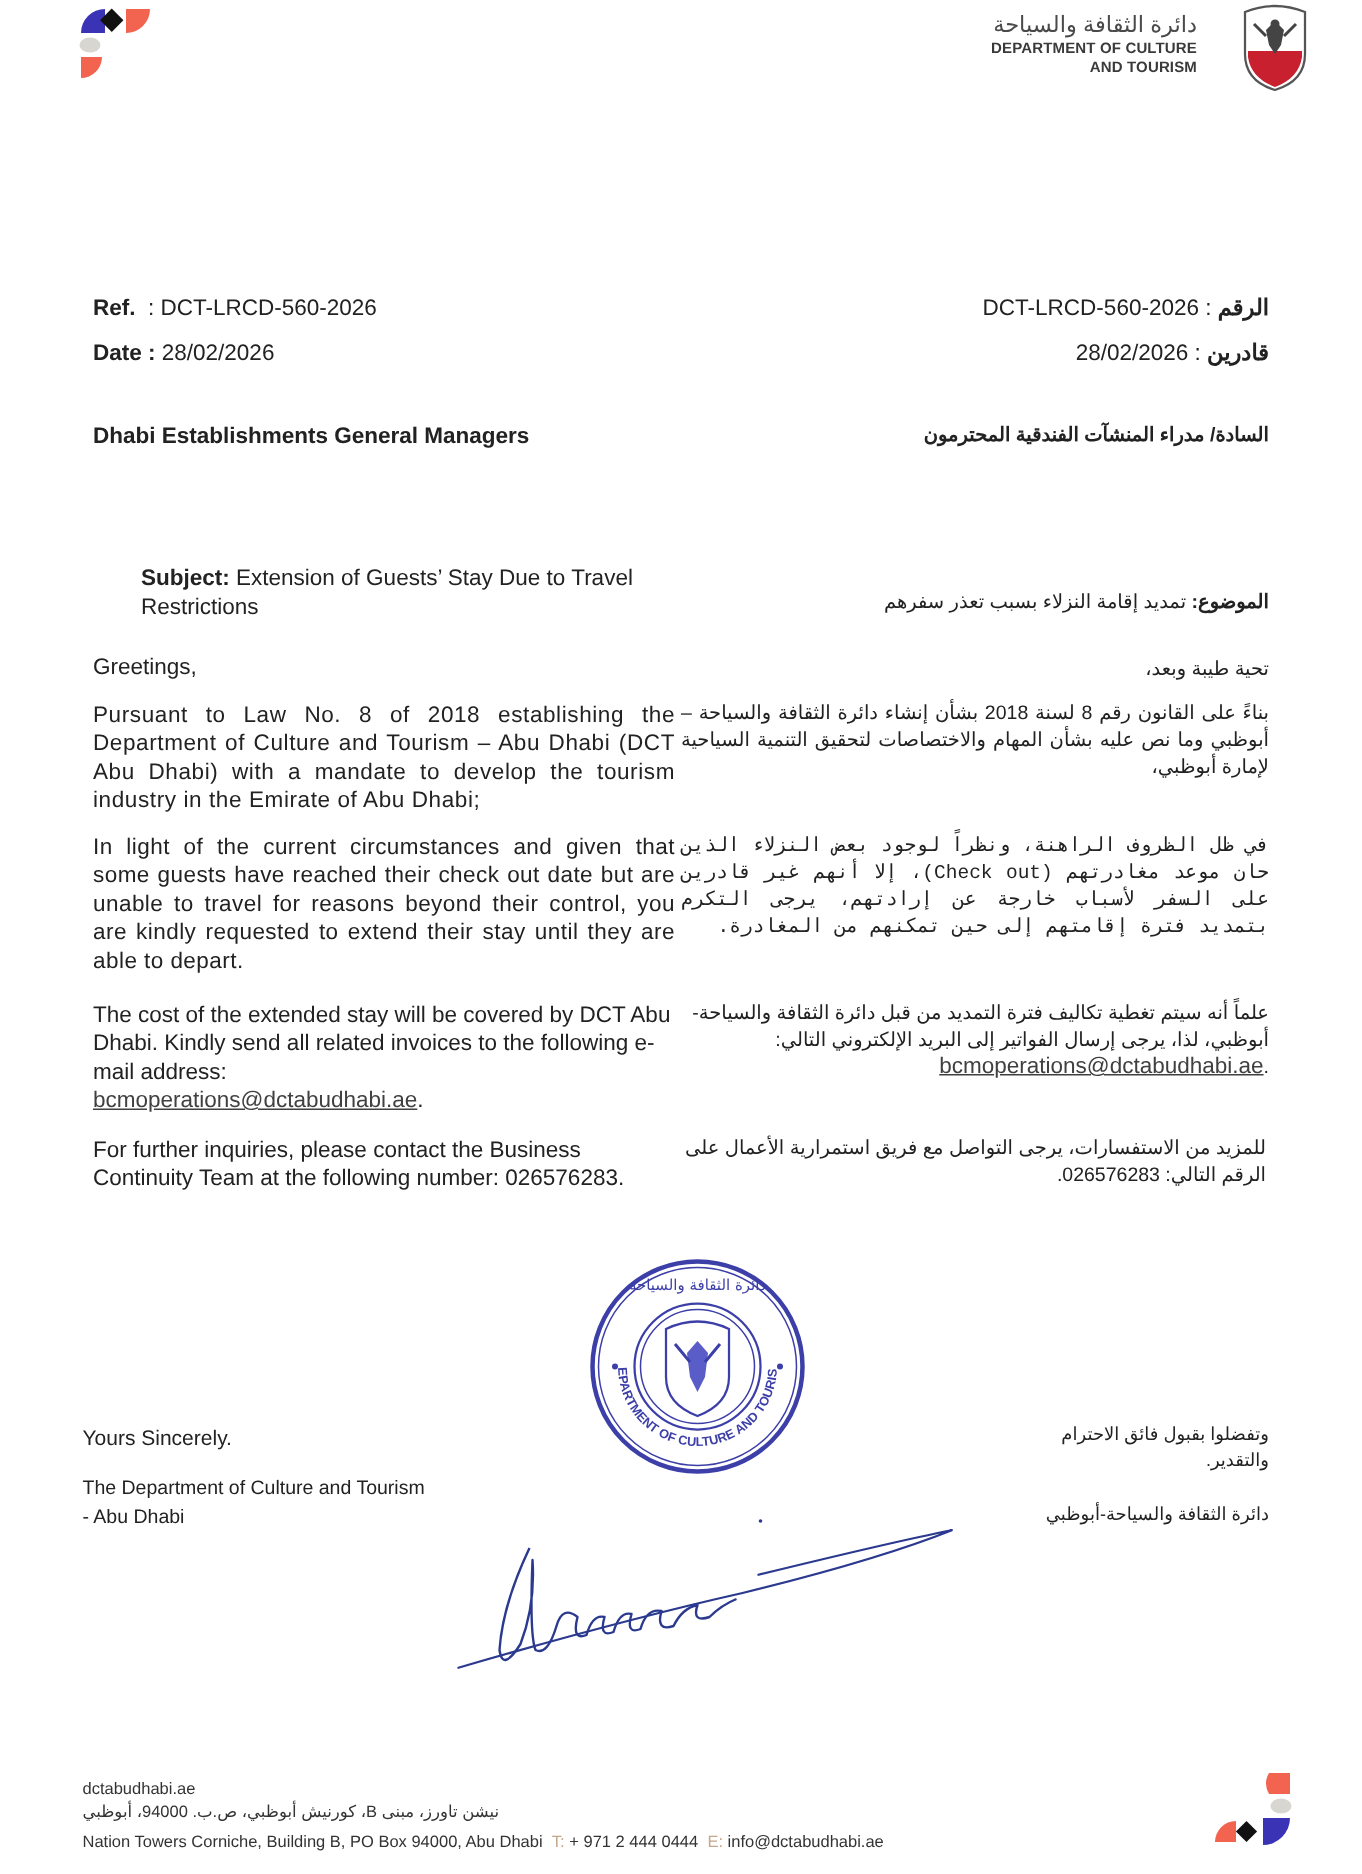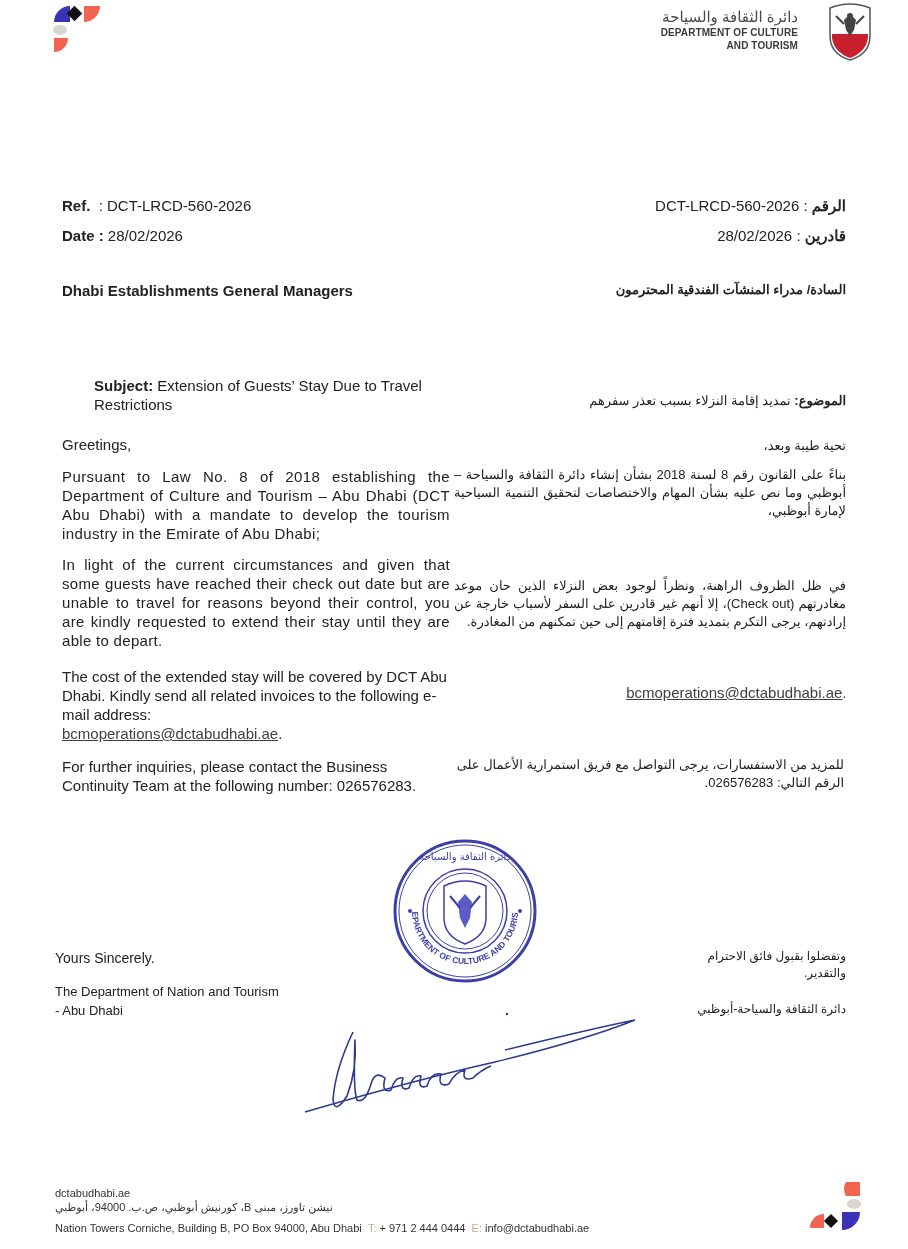--- a/index.html
+++ b/index.html
@@ -27,21 +27,21 @@
   .subject-en { left: 62px; top: 376px; width: 400px; margin-left: 32px; }
   .subject-ar { right: 62px; top: 392px; }
 
   .greet-en { left: 62px; top: 435px; }
   .greet-ar { right: 62px; top: 437px; }
 
   .p1-en { left: 62px; top: 467px; width: 388px; text-align: justify; text-align-last: left; letter-spacing: 0.4px; }
   .p1-ar { right: 62px; top: 466px; width: 392px; text-align: justify; text-align-last: right; }
 
   .p2-en { left: 62px; top: 555px; width: 388px; text-align: justify; text-align-last: left; letter-spacing: 0.3px; }
-  .p2-ar { right: 62px; top: 577px; width: 392px; text-align: justify; text-align-last: right; }
+  .p2-ar { right: 62px; top: 555px; width: 392px; text-align: justify; text-align-last: right; font-family: Liberation Mono, monospace; }
 
   .p3-en { left: 62px; top: 667px; width: 385px; }
   .p3-ar { right: 62px; top: 666px; width: 392px; }
 
   .p4-en { left: 62px; top: 757px; width: 385px; }
   .p4-ar { right: 64px; top: 756px; width: 392px; }
 
   .link { color: #404040; text-decoration: underline; }
 
   .stamp { left: 392px; top: 838px; width: 146px; height: 146px; }
@@ -123,21 +123,21 @@
 <div class="abs ar p1-ar">بناءً على القانون رقم 8 لسنة 2018 بشأن إنشاء دائرة الثقافة والسياحة – أبوظبي وما نص عليه بشأن المهام والاختصاصات لتحقيق التنمية السياحية لإمارة أبوظبي،</div>
 
 <div class="abs en p2-en">In light of the current circumstances and given that some guests have reached their check out date but are unable to travel for reasons beyond their control, you are kindly requested to extend their stay until they are able to depart.</div>
 <div class="abs ar p2-ar">في ظل الظروف الراهنة، ونظراً لوجود بعض النزلاء الذين حان موعد مغادرتهم (Check out)، إلا أنهم غير قادرين على السفر لأسباب خارجة عن إرادتهم، يرجى التكرم بتمديد فترة إقامتهم إلى حين تمكنهم من المغادرة.</div>
 
 <div class="abs en p3-en">
   <span>The cost of the extended stay will be covered by DCT Abu Dhabi. Kindly send all related invoices to the following e-mail address:</span><br>
   <a class="link">bcmoperations@dctabudhabi.ae</a><span>.</span>
 </div>
 <div class="abs ar p3-ar">
-  <br>
+  <span>علماً أنه سيتم تغطية تكاليف فترة التمديد من قبل دائرة الثقافة والسياحة-أبوظبي، لذا، يرجى إرسال الفواتير إلى البريد الإلكتروني التالي:</span><br>
   <span>.</span><a class="link" style="font-size:15px">bcmoperations@dctabudhabi.ae</a>
 </div>
 
 <div class="abs en p4-en">For further inquiries, please contact the Business Continuity Team at the following number: 026576283.</div>
 <div class="abs ar p4-ar">للمزيد من الاستفسارات، يرجى التواصل مع فريق استمرارية الأعمال على الرقم التالي: 026576283.</div>
 
 <svg class="abs stamp" viewBox="0 0 146 146">
   <defs>
     <path id="stampArcBottom" d="M20 73 A53 53 0 0 0 126 73"></path>
   </defs>
@@ -150,21 +150,21 @@
   <path d="M52 48 Q73 38 94 48 L94 80 Q94 98 73 106 Q52 98 52 80 Z" fill="none" stroke="#3d3fa8" stroke-width="1.5"></path>
   <path d="M73 56 L80 64 L78 80 L73 90 L68 80 L66 64 Z" fill="#5a5cc8"></path>
   <path d="M58 58 L68 70 M88 58 L78 70" stroke="#3d3fa8" stroke-width="2"></path>
   <text font-size="8.5" fill="#3d3fa8" font-family="Liberation Sans, sans-serif" font-weight="bold">
     <textPath href="#stampArcBottom" startOffset="50%" text-anchor="middle">DEPARTMENT OF CULTURE AND TOURISM</textPath>
   </text>
   <text x="73" y="22" font-size="10" fill="#3d3fa8" text-anchor="middle" font-family="DejaVu Sans, sans-serif">دائرة الثقافة والسياحة</text>
 </svg>
 
 <div class="abs en closing-en">Yours Sincerely.</div>
-<div class="abs en dept-en">The Department of Nation and Tourism - Abu Dhabi</div>
+<div class="abs en dept-en">The Department of Culture and Tourism - Abu Dhabi</div>
 <div class="abs ar closing-ar">وتفضلوا بقبول فائق الاحترام والتقدير.</div>
 <div class="abs ar dept-ar">دائرة الثقافة والسياحة-أبوظبي</div>
 
 <svg class="abs signature" viewBox="0 0 350 125">
   <path d="M10 112 Q120 80 200 62 Q290 40 340 20 Q300 28 210 50" fill="none" stroke="#2b3a8f" stroke-width="1.5"></path>
   <path d="M58 32 Q40 70 38 100 Q40 115 52 96 Q62 70 60 40 Q58 90 62 100 Q70 104 76 84 Q80 70 90 78 Q86 94 96 90 Q100 76 108 78 Q104 92 114 88 Q118 74 126 76 Q122 90 132 86 Q136 72 146 74 Q142 88 154 84 Q160 72 170 70 Q166 82 178 78 Q186 70 196 66" fill="none" stroke="#2b3a8f" stroke-width="1.6" stroke-linejoin="round"></path>
   <circle cx="212" cy="14" r="1.2" fill="#2b3a8f"></circle>
 </svg>
 
 <div class="abs footer-site">dctabudhabi.ae</div>

